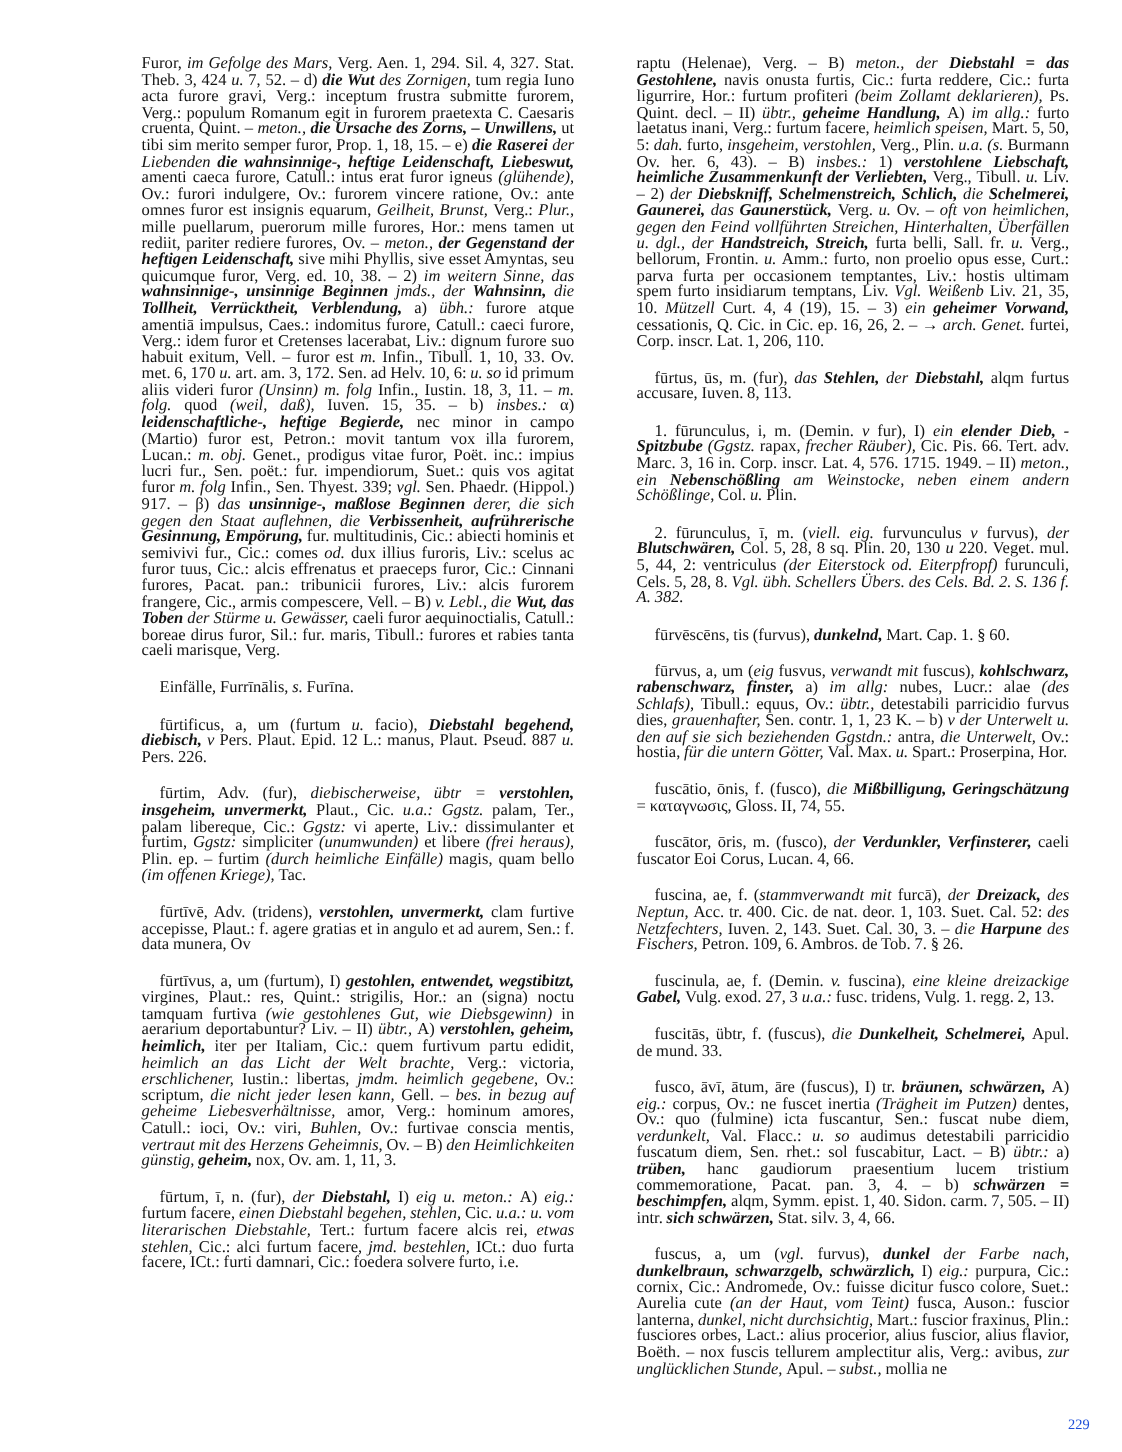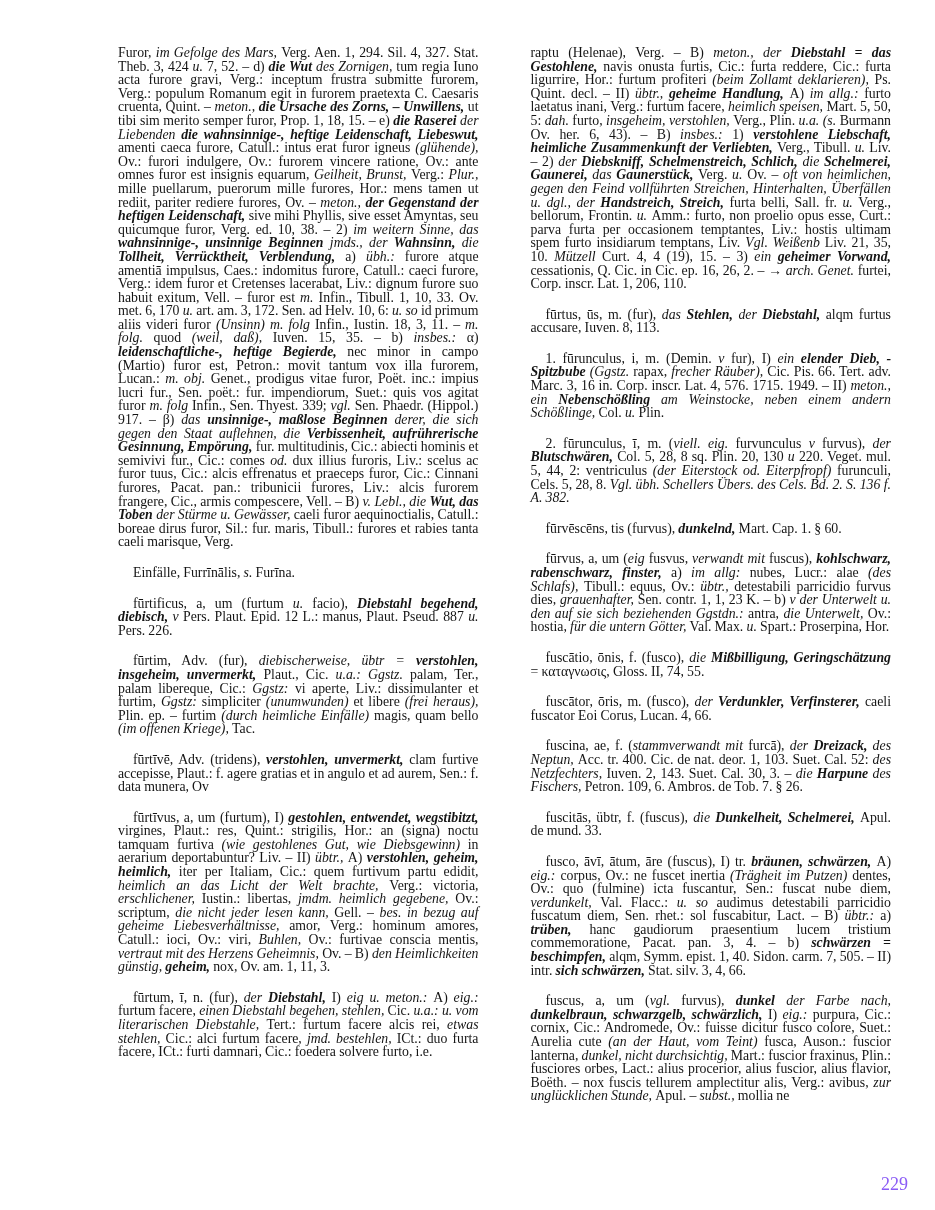--- a/index.html
+++ b/index.html
@@ -30,22 +30,22 @@
   }
   p.entry.indent { text-indent: 15px; }
   .s-n { font-weight: 400; font-style: normal; }
   .s-b { font-weight: 400; font-style: normal; }
   .s-i { font-weight: 400; font-style: italic; }
   .s-bi { font-weight: 700; font-style: italic; }
   .page-number {
     position: absolute;
     right: 27px;
     bottom: 15px;
-    font-size: 18px;
-    color: #8b5cf6;
+    font-size: 12px;
+    color: #1d4ed8;
   }
 </style>
 </head>
 <body>
 
 <div class="page">
   <div class="columns">
     <div class="column">
         <p class="entry"><span class="s-n">Furor, </span><span class="s-i">im Gefolge des Mars, </span><span class="s-n">Verg. Aen. 1, 294. Sil. 4, 327. Stat. Theb. 3, 424 </span><span class="s-i">u. </span><span class="s-n">7, 52. – d) </span><span class="s-bi">die Wut </span><span class="s-i">des Zornigen, </span><span class="s-n">tum regia Iuno acta furore gravi, Verg.: inceptum frustra submitte furorem, Verg.: populum Romanum egit in furorem praetexta C. Caesaris cruenta, Quint. – </span><span class="s-i">meton., </span><span class="s-bi">die Ursache des Zorns, – Unwillens, </span><span class="s-n">ut tibi sim merito semper furor, Prop. 1, 18, 15. – e) </span><span class="s-bi">die Raserei </span><span class="s-i">der Liebenden </span><span class="s-bi">die wahnsinnige-, heftige Leidenschaft, Liebeswut, </span><span class="s-n">amenti caeca furore, Catull.: intus erat furor igneus </span><span class="s-i">(glühende), </span><span class="s-n">Ov.: furori indulgere, Ov.: furorem vincere ratione, Ov.: ante omnes furor est insignis equarum, </span><span class="s-i">Geilheit, Brunst, </span><span class="s-n">Verg.: </span><span class="s-i">Plur., </span><span class="s-n">mille puellarum, puerorum mille furores, Hor.: mens tamen ut rediit, pariter rediere furores, Ov. – </span><span class="s-i">meton., </span><span class="s-bi">der Gegenstand der heftigen Leidenschaft, </span><span class="s-n">sive mihi Phyllis, sive esset Amyntas, seu quicumque furor, Verg. ed. 10, 38. – 2) </span><span class="s-i">im weitern Sinne, </span><span class="s-i">das </span><span class="s-bi">wahnsinnige-, unsinnige Beginnen </span><span class="s-i">jmds., der </span><span class="s-bi">Wahnsinn, </span><span class="s-i">die </span><span class="s-bi">Tollheit, Verrücktheit, Verblendung, </span><span class="s-n">a) </span><span class="s-i">übh.: </span><span class="s-n">furore atque amentiā impulsus, Caes.: indomitus furore, Catull.: caeci furore, Verg.: idem furor et Cretenses lacerabat, Liv.: dignum furore suo habuit exitum, Vell. – furor est </span><span class="s-i">m. </span><span class="s-n">Infin., Tibull. 1, 10, 33. Ov. met. 6, 170 </span><span class="s-i">u. </span><span class="s-n">art. am. 3, 172. Sen. ad Helv. 10, 6: </span><span class="s-i">u. so </span><span class="s-n">id primum aliis videri furor </span><span class="s-i">(Unsinn) m. folg </span><span class="s-n">Infin., Iustin. 18, 3, 11. – </span><span class="s-i">m. folg. </span><span class="s-n">quod </span><span class="s-i">(weil, daß), </span><span class="s-n">Iuven. 15, 35. – b) </span><span class="s-i">insbes.: </span><span class="s-n">α) </span><span class="s-bi">leidenschaftliche-, heftige Begierde, </span><span class="s-n">nec minor in campo (Martio) furor est, Petron.: movit tantum vox illa furorem, Lucan.: </span><span class="s-i">m. obj. </span><span class="s-n">Genet., prodigus vitae furor, Poët. inc.: impius lucri fur., Sen. poët.: fur. impendiorum, Suet.: quis vos agitat furor </span><span class="s-i">m. folg </span><span class="s-n">Infin., Sen. Thyest. 339; </span><span class="s-i">vgl. </span><span class="s-n">Sen. Phaedr. (Hippol.) 917. – β) </span><span class="s-i">das </span><span class="s-bi">unsinnige-, maßlose Beginnen </span><span class="s-i">derer, die sich gegen den Staat auflehnen, die </span><span class="s-bi">Verbissenheit, aufrührerische Gesinnung, Empörung, </span><span class="s-n">fur. multitudinis, Cic.: abiecti hominis et semivivi fur., Cic.: comes </span><span class="s-i">od. </span><span class="s-n">dux illius furoris, Liv.: scelus ac furor tuus, Cic.: alcis effrenatus et praeceps furor, Cic.: Cinnani furores, Pacat. pan.: tribunicii furores, Liv.: alcis furorem frangere, Cic., armis compescere, Vell. – B) </span><span class="s-i">v. Lebl., die </span><span class="s-bi">Wut, das Toben </span><span class="s-i">der Stürme u. Gewässer, </span><span class="s-n">caeli furor aequinoctialis, Catull.: boreae dirus furor, Sil.: fur. maris, Tibull.: furores et rabies tanta caeli marisque, Verg.</span></p>
         <p class="entry indent"><span class="s-b">Einfälle</span><span class="s-n">, </span><span class="s-b">Furrīnālis</span><span class="s-n">, </span><span class="s-i">s. </span><span class="s-n">Furīna.</span></p>
@@ -58,19 +58,20 @@
     <div class="column">
         <p class="entry"><span class="s-n">raptu (Helenae), Verg. – B) </span><span class="s-i">meton., der </span><span class="s-bi">Diebstahl = das Gestohlene, </span><span class="s-n">navis onusta furtis, Cic.: furta reddere, Cic.: furta ligurrire, Hor.: furtum profiteri </span><span class="s-i">(beim Zollamt deklarieren), </span><span class="s-n">Ps. Quint. decl. – II) </span><span class="s-i">übtr., </span><span class="s-bi">geheime Handlung, </span><span class="s-n">A) </span><span class="s-i">im allg.: </span><span class="s-n">furto laetatus inani, Verg.: furtum facere, </span><span class="s-i">heimlich speisen, </span><span class="s-n">Mart. 5, 50, 5: </span><span class="s-i">dah. </span><span class="s-n">furto, </span><span class="s-i">insgeheim, verstohlen, </span><span class="s-n">Verg., Plin. </span><span class="s-i">u.a. (s. </span><span class="s-n">Burmann Ov. her. 6, 43). – B) </span><span class="s-i">insbes.: </span><span class="s-n">1) </span><span class="s-bi">verstohlene Liebschaft, heimliche Zusammenkunft der Verliebten, </span><span class="s-n">Verg., Tibull. </span><span class="s-i">u. </span><span class="s-n">Liv. – 2) </span><span class="s-i">der </span><span class="s-bi">Diebskniff, Schelmenstreich, Schlich, </span><span class="s-i">die </span><span class="s-bi">Schelmerei, Gaunerei, </span><span class="s-i">das </span><span class="s-bi">Gaunerstück, </span><span class="s-n">Verg. </span><span class="s-i">u. </span><span class="s-n">Ov. – </span><span class="s-i">oft von heimlichen, gegen den Feind vollführten Streichen, Hinterhalten, Überfällen u. dgl., </span><span class="s-i">der </span><span class="s-bi">Handstreich, Streich, </span><span class="s-n">furta belli, Sall. fr. </span><span class="s-i">u. </span><span class="s-n">Verg., bellorum, Frontin. </span><span class="s-i">u. </span><span class="s-n">Amm.: furto, non proelio opus esse, Curt.: parva furta per occasionem temptantes, Liv.: hostis ultimam spem furto insidiarum temptans, Liv. </span><span class="s-i">Vgl. Weißenb </span><span class="s-n">Liv. 21, 35, 10. </span><span class="s-i">Mützell </span><span class="s-n">Curt. 4, 4 (19), 15. – 3) </span><span class="s-i">ein </span><span class="s-bi">geheimer Vorwand, </span><span class="s-n">cessationis, Q. Cic. in Cic. ep. 16, 26, 2. – → </span><span class="s-i">arch. Genet. </span><span class="s-n">furtei, Corp. inscr. Lat. 1, 206, 110.</span></p>
         <p class="entry indent"><span class="s-b">fūrtus</span><span class="s-n">, ūs, m. (fur), </span><span class="s-i">das </span><span class="s-bi">Stehlen, </span><span class="s-i">der </span><span class="s-bi">Diebstahl, </span><span class="s-n">alqm furtus accusare, Iuven. 8, 113.</span></p>
         <p class="entry indent"><span class="s-b">1. fūrunculus</span><span class="s-n">, i, m. (Demin. </span><span class="s-i">v </span><span class="s-n">fur), I) </span><span class="s-i">ein </span><span class="s-bi">elender Dieb, -Spitzbube </span><span class="s-i">(Ggstz. </span><span class="s-n">rapax, </span><span class="s-i">frecher Räuber), </span><span class="s-n">Cic. Pis. 66. Tert. adv. Marc. 3, 16 in. Corp. inscr. Lat. 4, 576. 1715. 1949. – II) </span><span class="s-i">meton., ein </span><span class="s-bi">Nebenschößling </span><span class="s-i">am Weinstocke, neben einem andern Schößlinge, </span><span class="s-n">Col. </span><span class="s-i">u. </span><span class="s-n">Plin.</span></p>
         <p class="entry indent"><span class="s-b">2. fūrunculus</span><span class="s-n">, ī, m. (</span><span class="s-i">viell. eig. </span><span class="s-n">furvunculus </span><span class="s-i">v </span><span class="s-n">furvus), </span><span class="s-i">der </span><span class="s-bi">Blutschwären, </span><span class="s-n">Col. 5, 28, 8 sq. Plin. 20, 130 </span><span class="s-i">u </span><span class="s-n">220. Veget. mul. 5, 44, 2: ventriculus </span><span class="s-i">(der Eiterstock od. Eiterpfropf) </span><span class="s-n">furunculi, Cels. 5, 28, 8. </span><span class="s-i">Vgl. übh. Schellers Übers. des Cels. Bd. 2. S. 136 f. A. 382.</span></p>
         <p class="entry indent"><span class="s-b">fūrvēscēns</span><span class="s-n">, tis (furvus), </span><span class="s-bi">dunkelnd, </span><span class="s-n">Mart. Cap. 1. § 60.</span></p>
         <p class="entry indent"><span class="s-b">fūrvus</span><span class="s-n">, a, um (</span><span class="s-i">eig </span><span class="s-n">fusvus, </span><span class="s-i">verwandt mit </span><span class="s-n">fuscus), </span><span class="s-bi">kohlschwarz, rabenschwarz, finster, </span><span class="s-n">a) </span><span class="s-i">im allg: </span><span class="s-n">nubes, Lucr.: alae </span><span class="s-i">(des Schlafs), </span><span class="s-n">Tibull.: equus, Ov.: </span><span class="s-i">übtr., </span><span class="s-n">detestabili parricidio furvus dies, </span><span class="s-i">grauenhafter, </span><span class="s-n">Sen. contr. 1, 1, 23 K. – b) </span><span class="s-i">v der Unterwelt u. den auf sie sich beziehenden Ggstdn.: </span><span class="s-n">antra, </span><span class="s-i">die Unterwelt, </span><span class="s-n">Ov.: hostia, </span><span class="s-i">für die untern Götter, </span><span class="s-n">Val. Max. </span><span class="s-i">u. </span><span class="s-n">Spart.: Proserpina, Hor.</span></p>
         <p class="entry indent"><span class="s-b">fuscātio</span><span class="s-n">, ōnis, f. (fusco), </span><span class="s-i">die </span><span class="s-bi">Mißbilligung, Geringschätzung </span><span class="s-n">= καταγνωσις, Gloss. II, 74, 55.</span></p>
         <p class="entry indent"><span class="s-b">fuscātor</span><span class="s-n">, ōris, m. (fusco), </span><span class="s-i">der </span><span class="s-bi">Verdunkler, Verfinsterer, </span><span class="s-n">caeli fuscator Eoi Corus, Lucan. 4, 66.</span></p>
         <p class="entry indent"><span class="s-b">fuscina</span><span class="s-n">, ae, f. (</span><span class="s-i">stammverwandt mit </span><span class="s-n">furcā), </span><span class="s-i">der </span><span class="s-bi">Dreizack, </span><span class="s-i">des Neptun, </span><span class="s-n">Acc. tr. 400. Cic. de nat. deor. 1, 103. Suet. Cal. 52: </span><span class="s-i">des Netzfechters, </span><span class="s-n">Iuven. 2, 143. Suet. Cal. 30, 3. – </span><span class="s-i">die </span><span class="s-bi">Harpune </span><span class="s-i">des Fischers, </span><span class="s-n">Petron. 109, 6. Ambros. de Tob. 7. § 26.</span></p>
+        <p class="entry indent"><span class="s-b">fuscinula</span><span class="s-n">, ae, f. (Demin. </span><span class="s-i">v. </span><span class="s-n">fuscina), </span><span class="s-i">eine kleine dreizackige </span><span class="s-bi">Gabel, </span><span class="s-n">Vulg. exod. 27, 3 </span><span class="s-i">u.a.: </span><span class="s-n">fusc. tridens, Vulg. 1. regg. 2, 13.</span></p>
         <p class="entry indent"><span class="s-b">fuscitās</span><span class="s-n">, übtr, f. (fuscus), </span><span class="s-i">die </span><span class="s-bi">Dunkelheit, Schelmerei, </span><span class="s-n">Apul. de mund. 33.</span></p>
         <p class="entry indent"><span class="s-b">fusco</span><span class="s-n">, āvī, ātum, āre (fuscus), I) tr. </span><span class="s-bi">bräunen, schwärzen, </span><span class="s-n">A) </span><span class="s-i">eig.: </span><span class="s-n">corpus, Ov.: ne fuscet inertia </span><span class="s-i">(Trägheit im Putzen) </span><span class="s-n">dentes, Ov.: quo (fulmine) icta fuscantur, Sen.: fuscat nube diem, </span><span class="s-i">verdunkelt, </span><span class="s-n">Val. Flacc.: </span><span class="s-i">u. so </span><span class="s-n">audimus detestabili parricidio fuscatum diem, Sen. rhet.: sol fuscabitur, Lact. – B) </span><span class="s-i">übtr.: </span><span class="s-n">a) </span><span class="s-bi">trüben, </span><span class="s-n">hanc gaudiorum praesentium lucem tristium commemoratione, Pacat. pan. 3, 4. – b) </span><span class="s-bi">schwärzen = beschimpfen, </span><span class="s-n">alqm, Symm. epist. 1, 40. Sidon. carm. 7, 505. – II) intr. </span><span class="s-bi">sich schwärzen, </span><span class="s-n">Stat. silv. 3, 4, 66.</span></p>
         <p class="entry indent"><span class="s-b">fuscus</span><span class="s-n">, a, um (</span><span class="s-i">vgl. </span><span class="s-n">furvus), </span><span class="s-bi">dunkel </span><span class="s-i">der Farbe nach, </span><span class="s-bi">dunkelbraun, schwarzgelb, schwärzlich, </span><span class="s-n">I) </span><span class="s-i">eig.: </span><span class="s-n">purpura, Cic.: cornix, Cic.: Andromede, Ov.: fuisse dicitur fusco colore, Suet.: Aurelia cute </span><span class="s-i">(an der Haut, vom Teint) </span><span class="s-n">fusca, Auson.: fuscior lanterna, </span><span class="s-i">dunkel, nicht durchsichtig, </span><span class="s-n">Mart.: fuscior fraxinus, Plin.: fusciores orbes, Lact.: alius procerior, alius fuscior, alius flavior, Boëth. – nox fuscis tellurem amplectitur alis, Verg.: avibus, </span><span class="s-i">zur unglücklichen Stunde, </span><span class="s-n">Apul. – </span><span class="s-i">subst., </span><span class="s-n">mollia ne</span></p>
       </div>
   </div>
   <div class="page-number">229</div>
 </div>
 
 </body></html>

